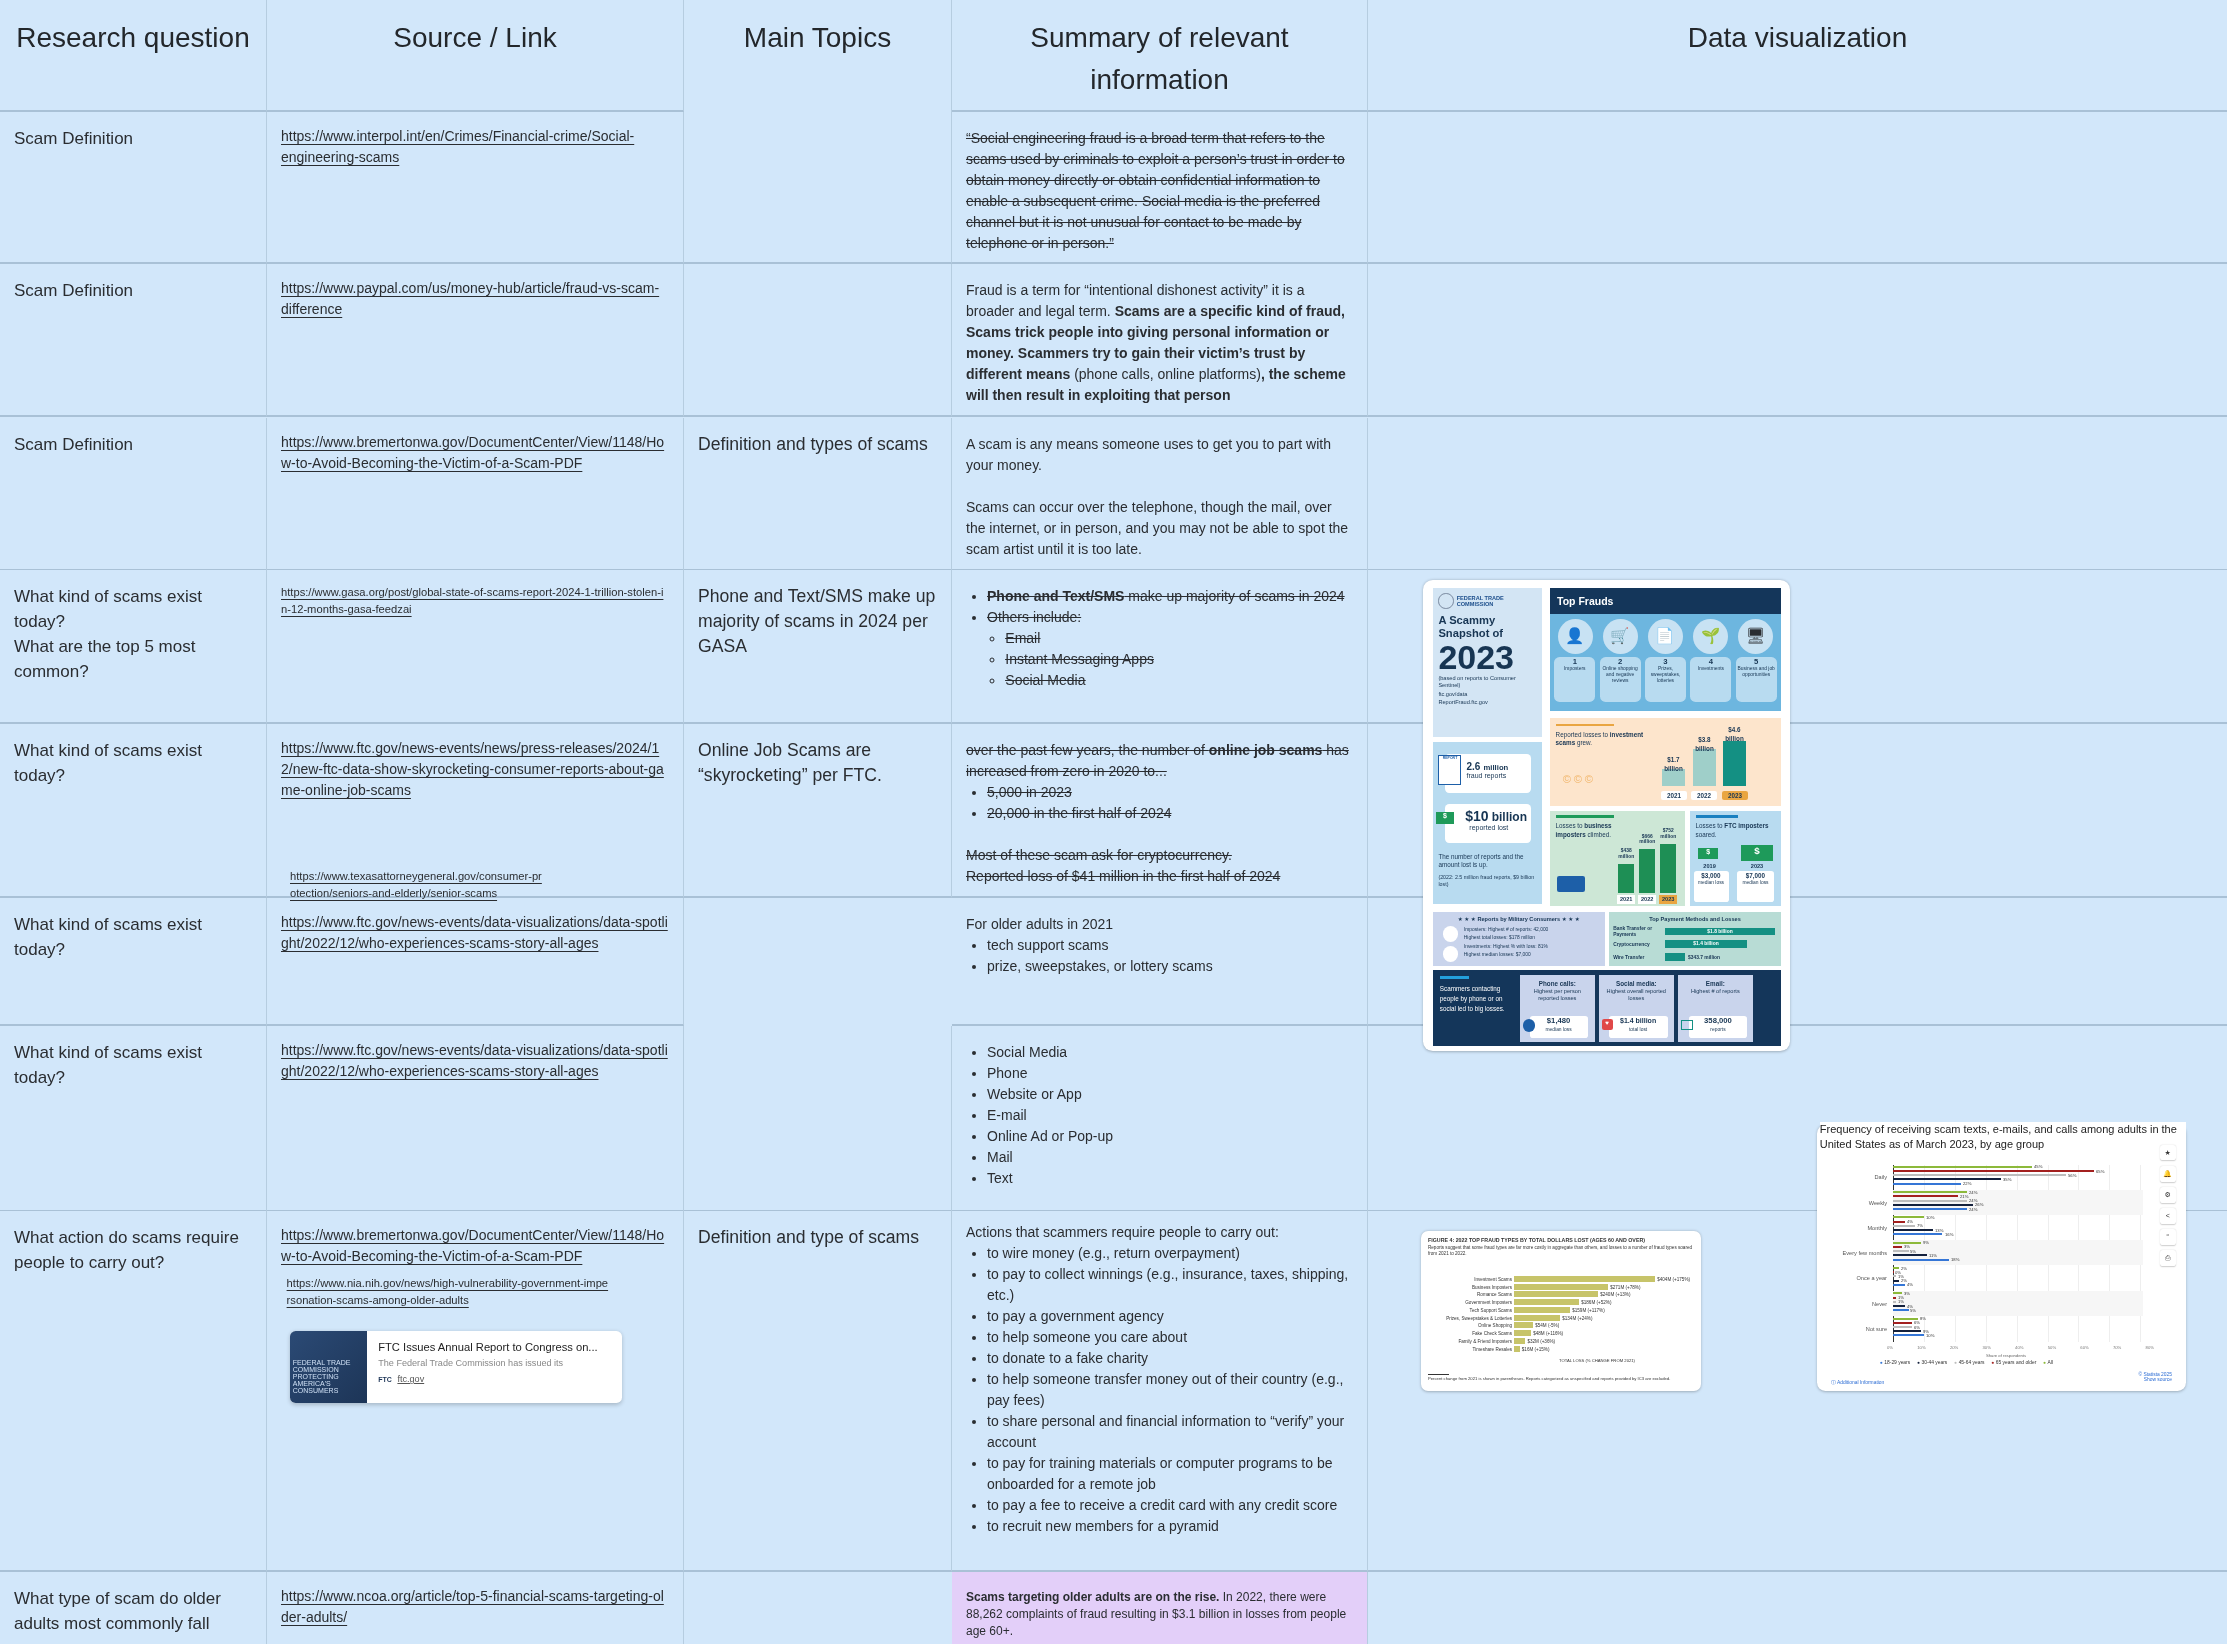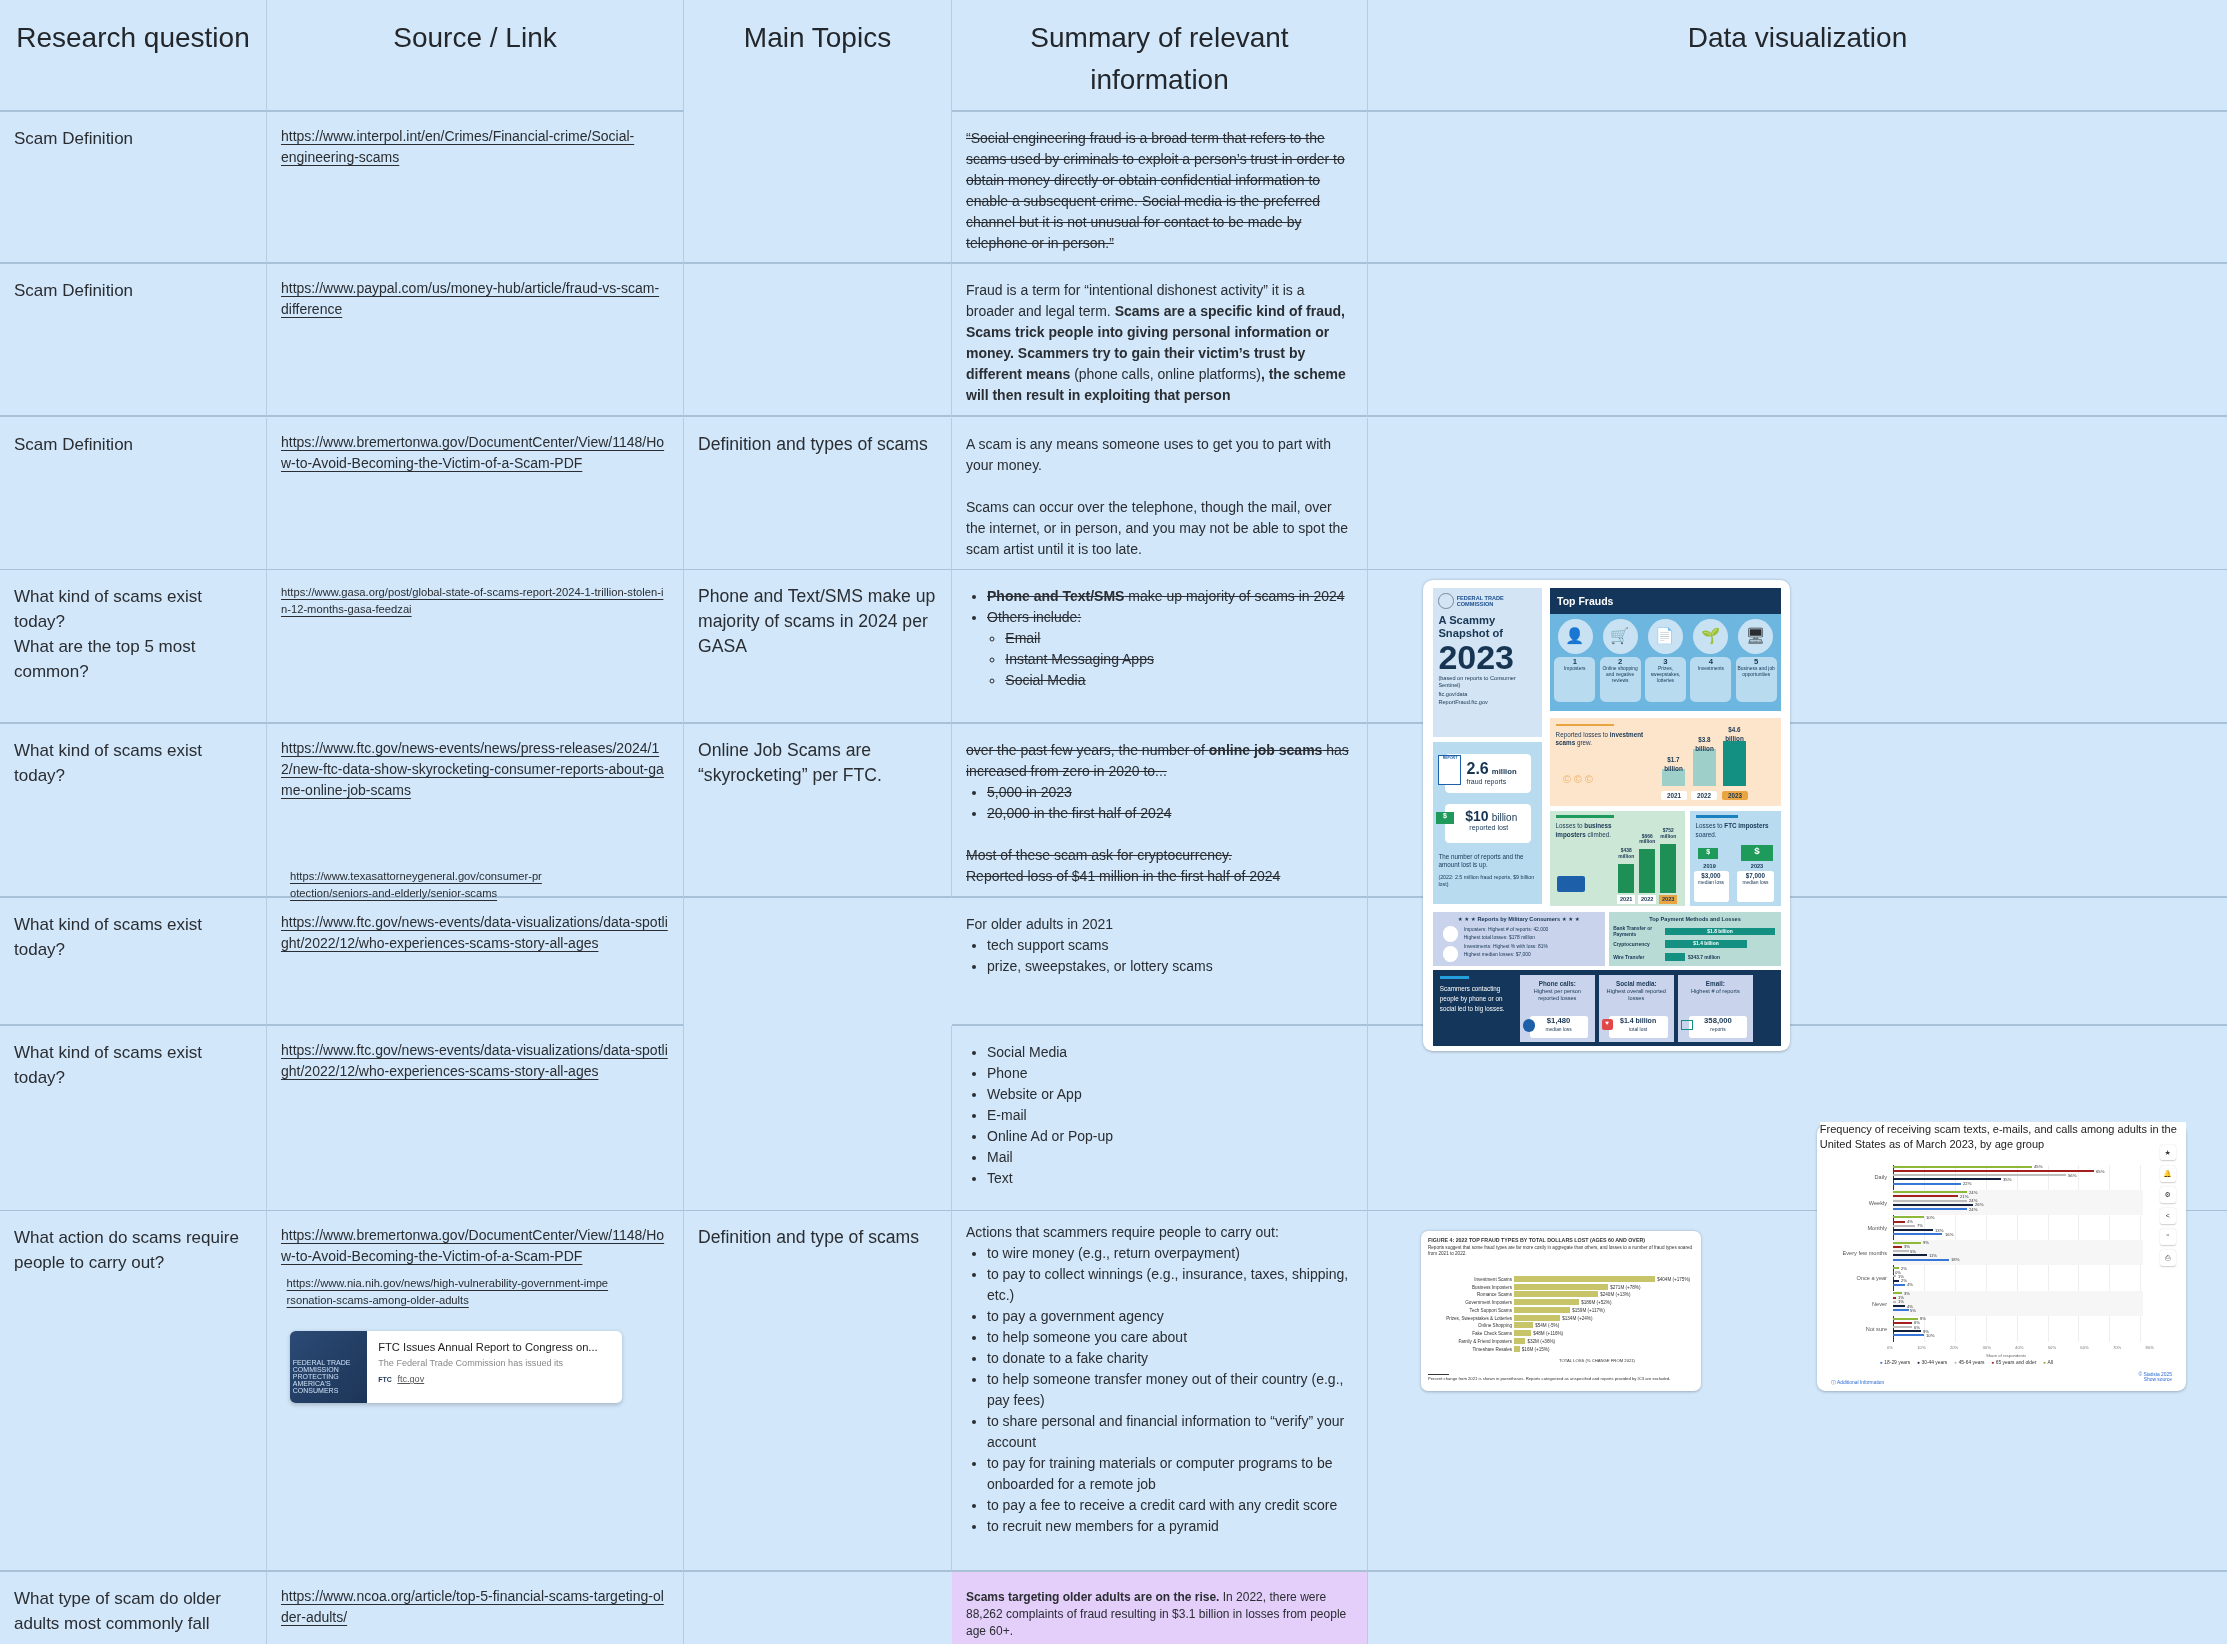--- a/index.html
+++ b/index.html
@@ -222,25 +222,25 @@
       <div style="width:41px;height:45px;background:#b8dbf0;border-radius:5.6px;text-align:center;">
           <div class="t" style="font-weight:700;font-size:7.7px;">5</div>
           <div class="t" style="font-size:4.9px;line-height:6.3px;">Business and job opportunities</div>
         </div>
     </div>
   </div>
 
   <div class="blk" style="left:9.8px;top:162px;width:109px;height:162px;background:#b8dbf0;padding:5.6px;">
     <div style="position:absolute;left:12.7px;top:12px;width:86px;height:39px;background:#fff;border-radius:4.2px;">
       <div style="position:absolute;left:-7px;top:1.4px;width:21px;height:28px;border:1.4px solid #1d5fa8;background:#fff;font-size:3.5px;font-weight:700;color:#1d5fa8;text-align:center;">REPORT</div>
-      <div style="position:absolute;left:21px;top:5.6px;color:#173553;"><span style="font-size:16px;font-weight:700;">2.6</span> <span style="font-size:7.7px;font-weight:700;">million</span><div style="font-size:7px;">fraud reports</div></div>
+      <div style="position:absolute;left:21px;top:5.6px;color:#173553;"><span style="font-size:10px;font-weight:700;">2.6</span> <span style="font-size:7.7px;font-weight:700;">million</span><div style="font-size:7px;">fraud reports</div></div>
     </div>
     <div style="position:absolute;left:12.7px;top:62px;width:86px;height:39px;background:#fff;border-radius:4.2px;">
       <div style="position:absolute;left:-9.8px;top:8.4px;width:18.3px;height:11.2px;background:#1f9a5a;color:#fff;font-size:7px;font-weight:700;text-align:center;">$</div>
-      <div style="position:absolute;left:19.7px;top:4.2px;color:#173553;"><span style="font-size:14px;font-weight:700;">$10</span> <span style="font-size:10px;font-weight:400;">billion</span><div style="font-size:7px;padding-left:4.2px;">reported lost</div></div>
+      <div style="position:absolute;left:19.7px;top:4.2px;color:#173553;"><span style="font-size:14px;font-weight:700;">$10</span> <span style="font-size:12px;font-weight:700;">billion</span><div style="font-size:7px;padding-left:4.2px;">reported lost</div></div>
     </div>
     <div class="t" style="position:absolute;left:5.6px;top:111px;width:98px;font-size:6.3px;line-height:8.4px;">The number of reports and the amount lost is up.</div>
     <div class="t" style="position:absolute;left:5.6px;top:132px;width:98px;font-size:5.3px;line-height:7px;">(2022: 2.5 million fraud reports, $9 billion lost)</div>
   </div>
 
   <div class="blk" style="left:127px;top:138px;width:231px;height:88px;background:#fde5cc;">
     <div style="position:absolute;left:5.6px;top:5.6px;width:58px;height:2.8px;background:#e9a541;"></div>
     <div class="t" style="position:absolute;left:5.6px;top:12.7px;width:91px;font-size:6.3px;line-height:8.4px;"><span>Reported losses to </span><b>investment scams</b><span> grew.</span></div>
     <div style="position:absolute;left:12.7px;top:55px;font-size:11.2px;color:#f1b66c;letter-spacing:2.8px;">©©©</div>
     <div class="bar" style="left:112px;bottom:19.7px;width:23px;height:17px;background:#9fcfc9;"></div>

